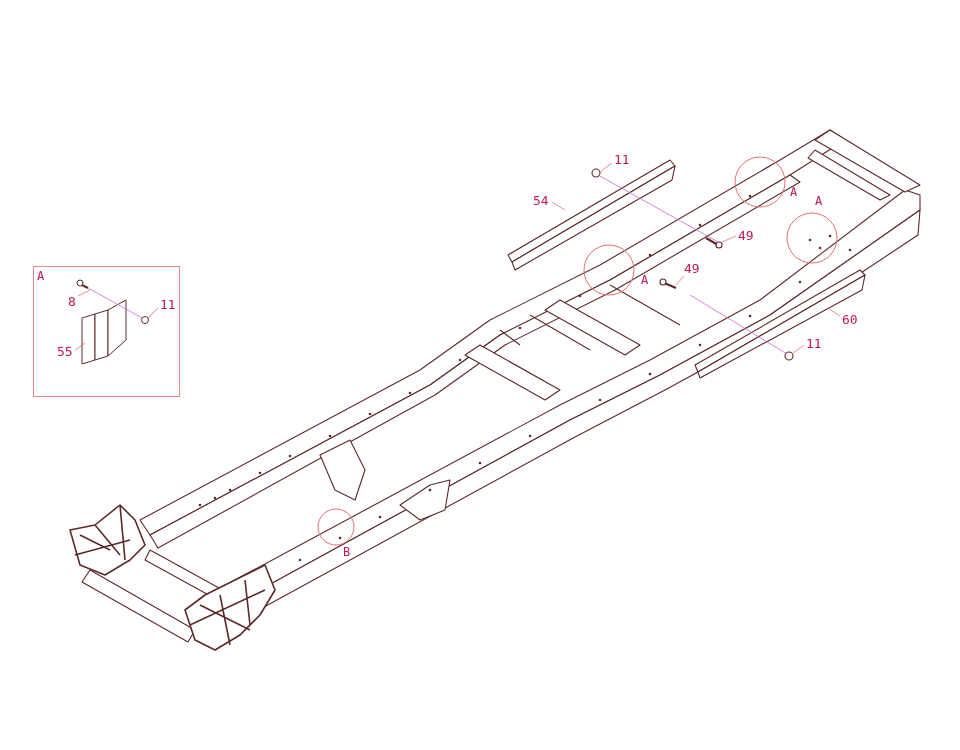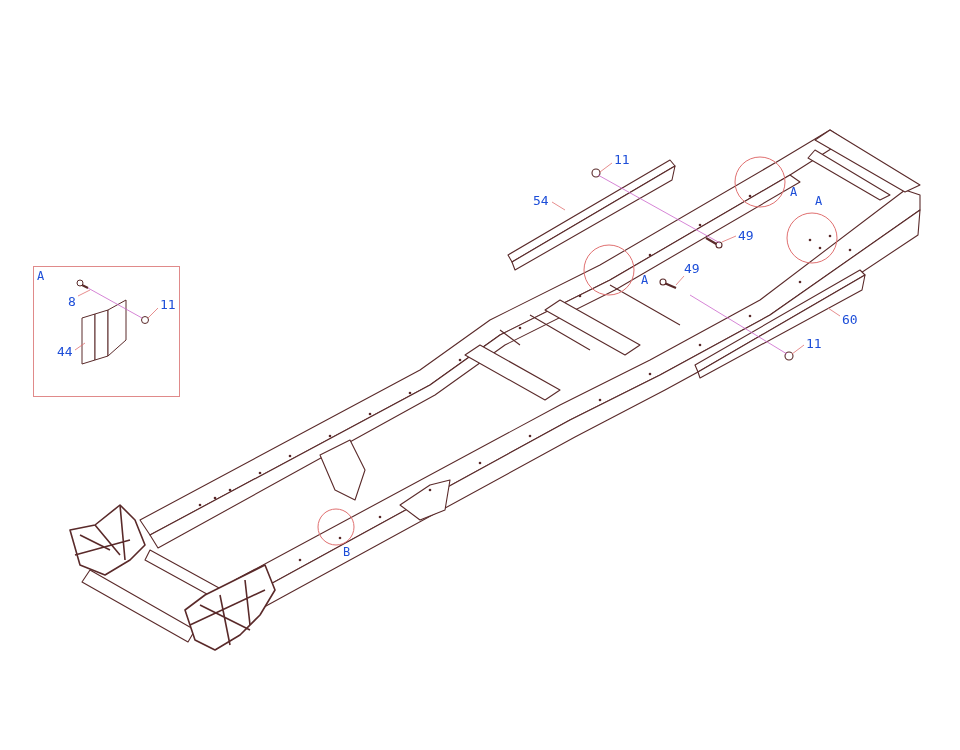--- a/index.html
+++ b/index.html
@@ -1,18 +1,18 @@
 <!DOCTYPE html>
 <html><head>
 <meta charset="utf-8">
 <style>
   html, body { margin:0; padding:0; background:#ffffff; }
   body { width:960px; height:750px; position:relative; overflow:hidden; font-family:"DejaVu Sans Mono", monospace; }
   #canvas { position:absolute; left:0; top:0; width:960px; height:750px; }
-  .lbl { position:absolute; font-family:"DejaVu Sans Mono", monospace; font-size:13px; color:#1d4ed8; line-height:1; }
+  .lbl { position:absolute; font-family:"DejaVu Sans Mono", monospace; font-size:13px; color:#be185d; line-height:1; }
   .lbl-sm { font-size:12px; }
   .detail-box { position:absolute; left:33px; top:266px; width:147px; height:131px; border:1px solid #e08a8a; box-sizing:border-box; }
 </style>
 </head>
 <body>
 
 <svg id="canvas" viewBox="0 0 960 750" xmlns="http://www.w3.org/2000/svg">
   <g fill="none" stroke="#5a2a2a" stroke-width="1.1" stroke-linejoin="round">
 
     <g>
@@ -143,21 +143,21 @@
     <path d="M148,318 L158,308" stroke="#e07070" stroke-width="0.8"></path>
     <path d="M75,350 L85,343" stroke="#e07070" stroke-width="0.8"></path>
   </g>
 </svg>
 
 <div class="detail-box"></div>
 
 <span class="lbl lbl-sm" style="left:37px; top:270px;">A</span>
 <span class="lbl" style="left:68px; top:295px;">8</span>
 <span class="lbl" style="left:160px; top:298px;">11</span>
-<span class="lbl" style="left:57px; top:345px;">44</span>
+<span class="lbl" style="left:57px; top:345px;">55</span>
 
 <span class="lbl" style="left:614px; top:153px;">11</span>
 <span class="lbl" style="left:533px; top:194px;">54</span>
 <span class="lbl" style="left:738px; top:229px;">49</span>
 <span class="lbl" style="left:684px; top:262px;">49</span>
 <span class="lbl" style="left:842px; top:313px;">60</span>
 <span class="lbl" style="left:806px; top:337px;">11</span>
 
 <span class="lbl lbl-sm" style="left:790px; top:186px;">A</span>
 <span class="lbl lbl-sm" style="left:815px; top:195px;">A</span>

